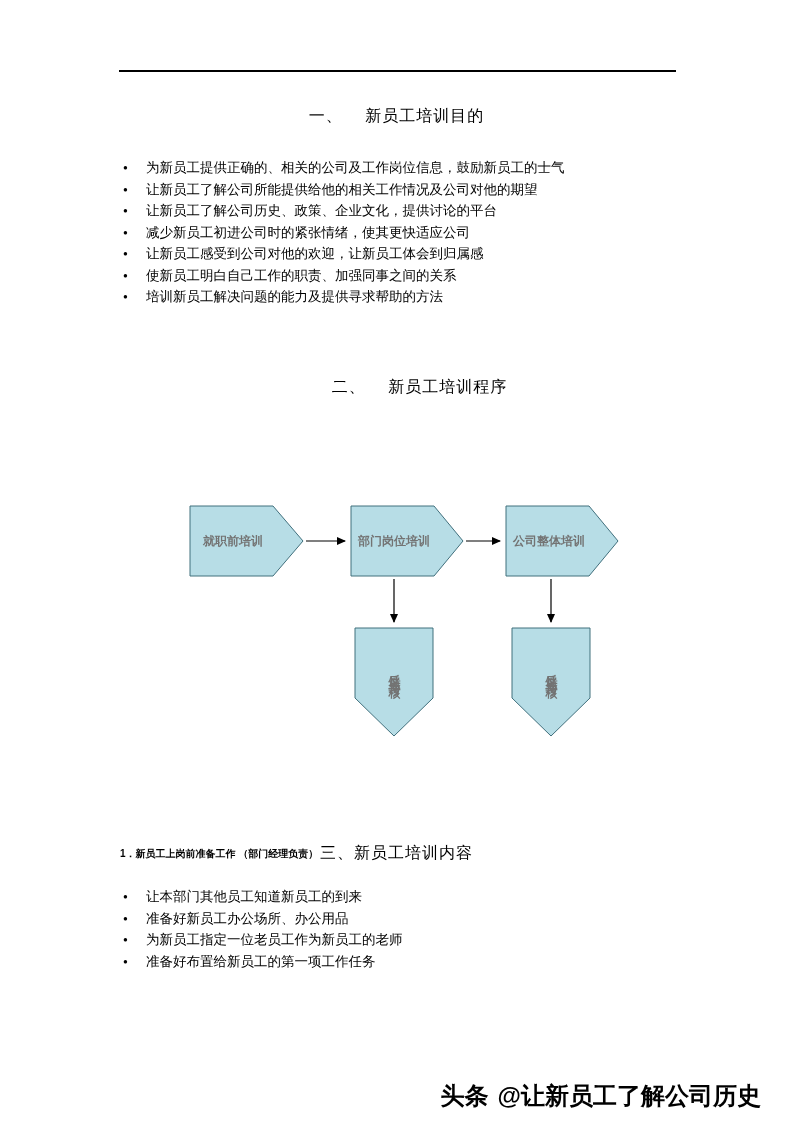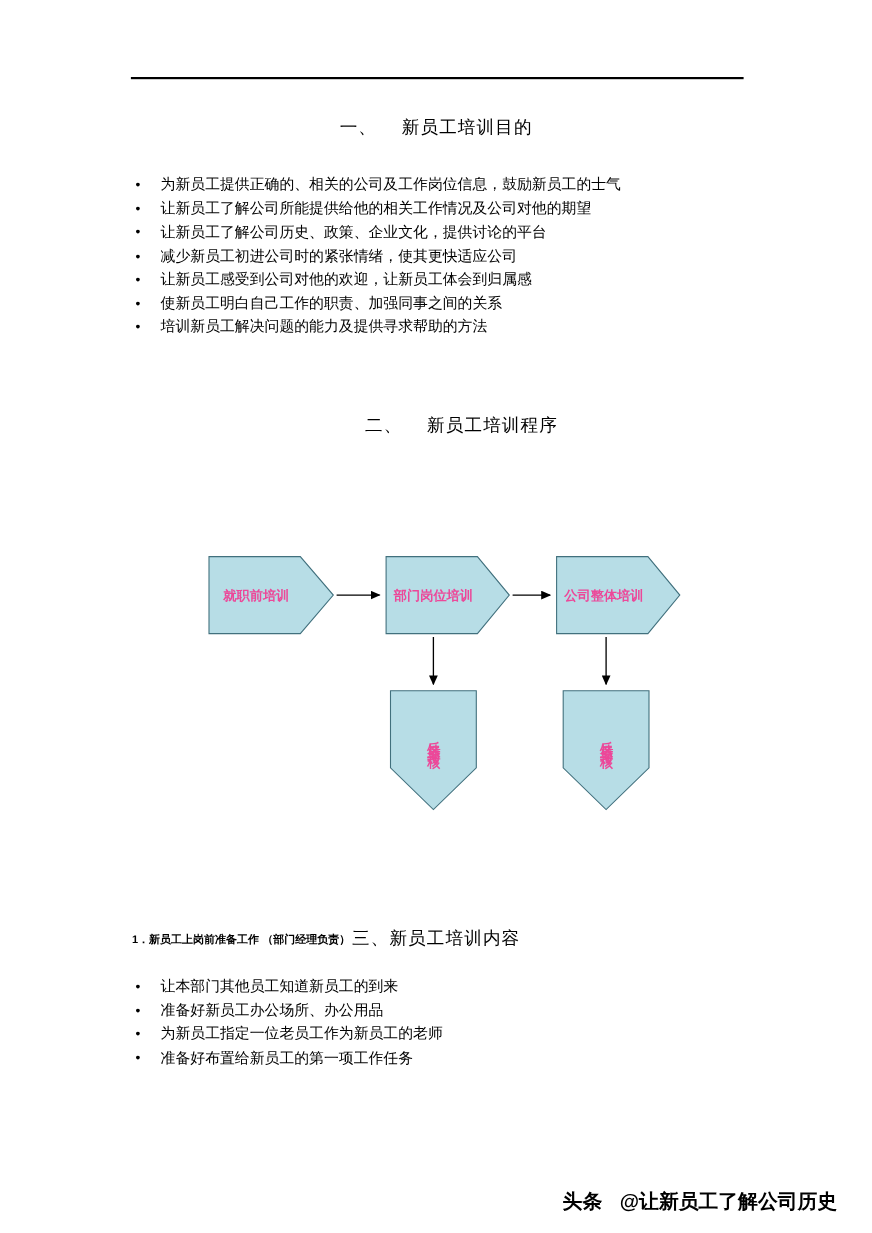--- a/index.html
+++ b/index.html
@@ -36,32 +36,32 @@
   .bullets1 { top:157px; }
   .bullets2 { top:886px; }
   .bullets2 li { line-height:22px; }
 
   .flowchart { position:absolute; left:150px; top:500px; width:480px; height:245px; }
   .flowchart svg { position:absolute; left:0; top:0; }
   .fc-shapes polygon { stroke-width:1; }
   .fc-arrows line { stroke-width:1.2; }
   .shape-label {
     position:absolute; display:flex; align-items:center; justify-content:center;
-    font-size:12px; font-weight:bold; text-align:center; color:#ec4899;
+    font-size:12px; font-weight:bold; text-align:center; color:#737373;
   }
   .lbl-step0 { left:40px;  top:6px;   width:86px; height:70px; }
   .lbl-step1 { left:201px; top:6px;   width:86px; height:70px; }
   .lbl-step2 { left:356px; top:6px;   width:86px; height:70px; }
   .lbl-fb0   { left:205px; top:128px; width:78px; height:86px; }
   .lbl-fb1   { left:362px; top:128px; width:78px; height:86px; }
   .v-label { writing-mode:vertical-rl; letter-spacing:3px; }
 
   .watermark {
     position:absolute; top:1080px; right:32px;
-    font-size:18px; font-weight:bold; color:#000; display:flex; gap:16px;
+    font-size:24px; font-weight:bold; color:#000; display:flex; gap:9px;
   }
 </style>
 </head>
 <body>
 
 <div class="page">
 
   <div class="top-rule"></div>
 
   <div class="heading h1">一、　 新员工培训目的</div>

